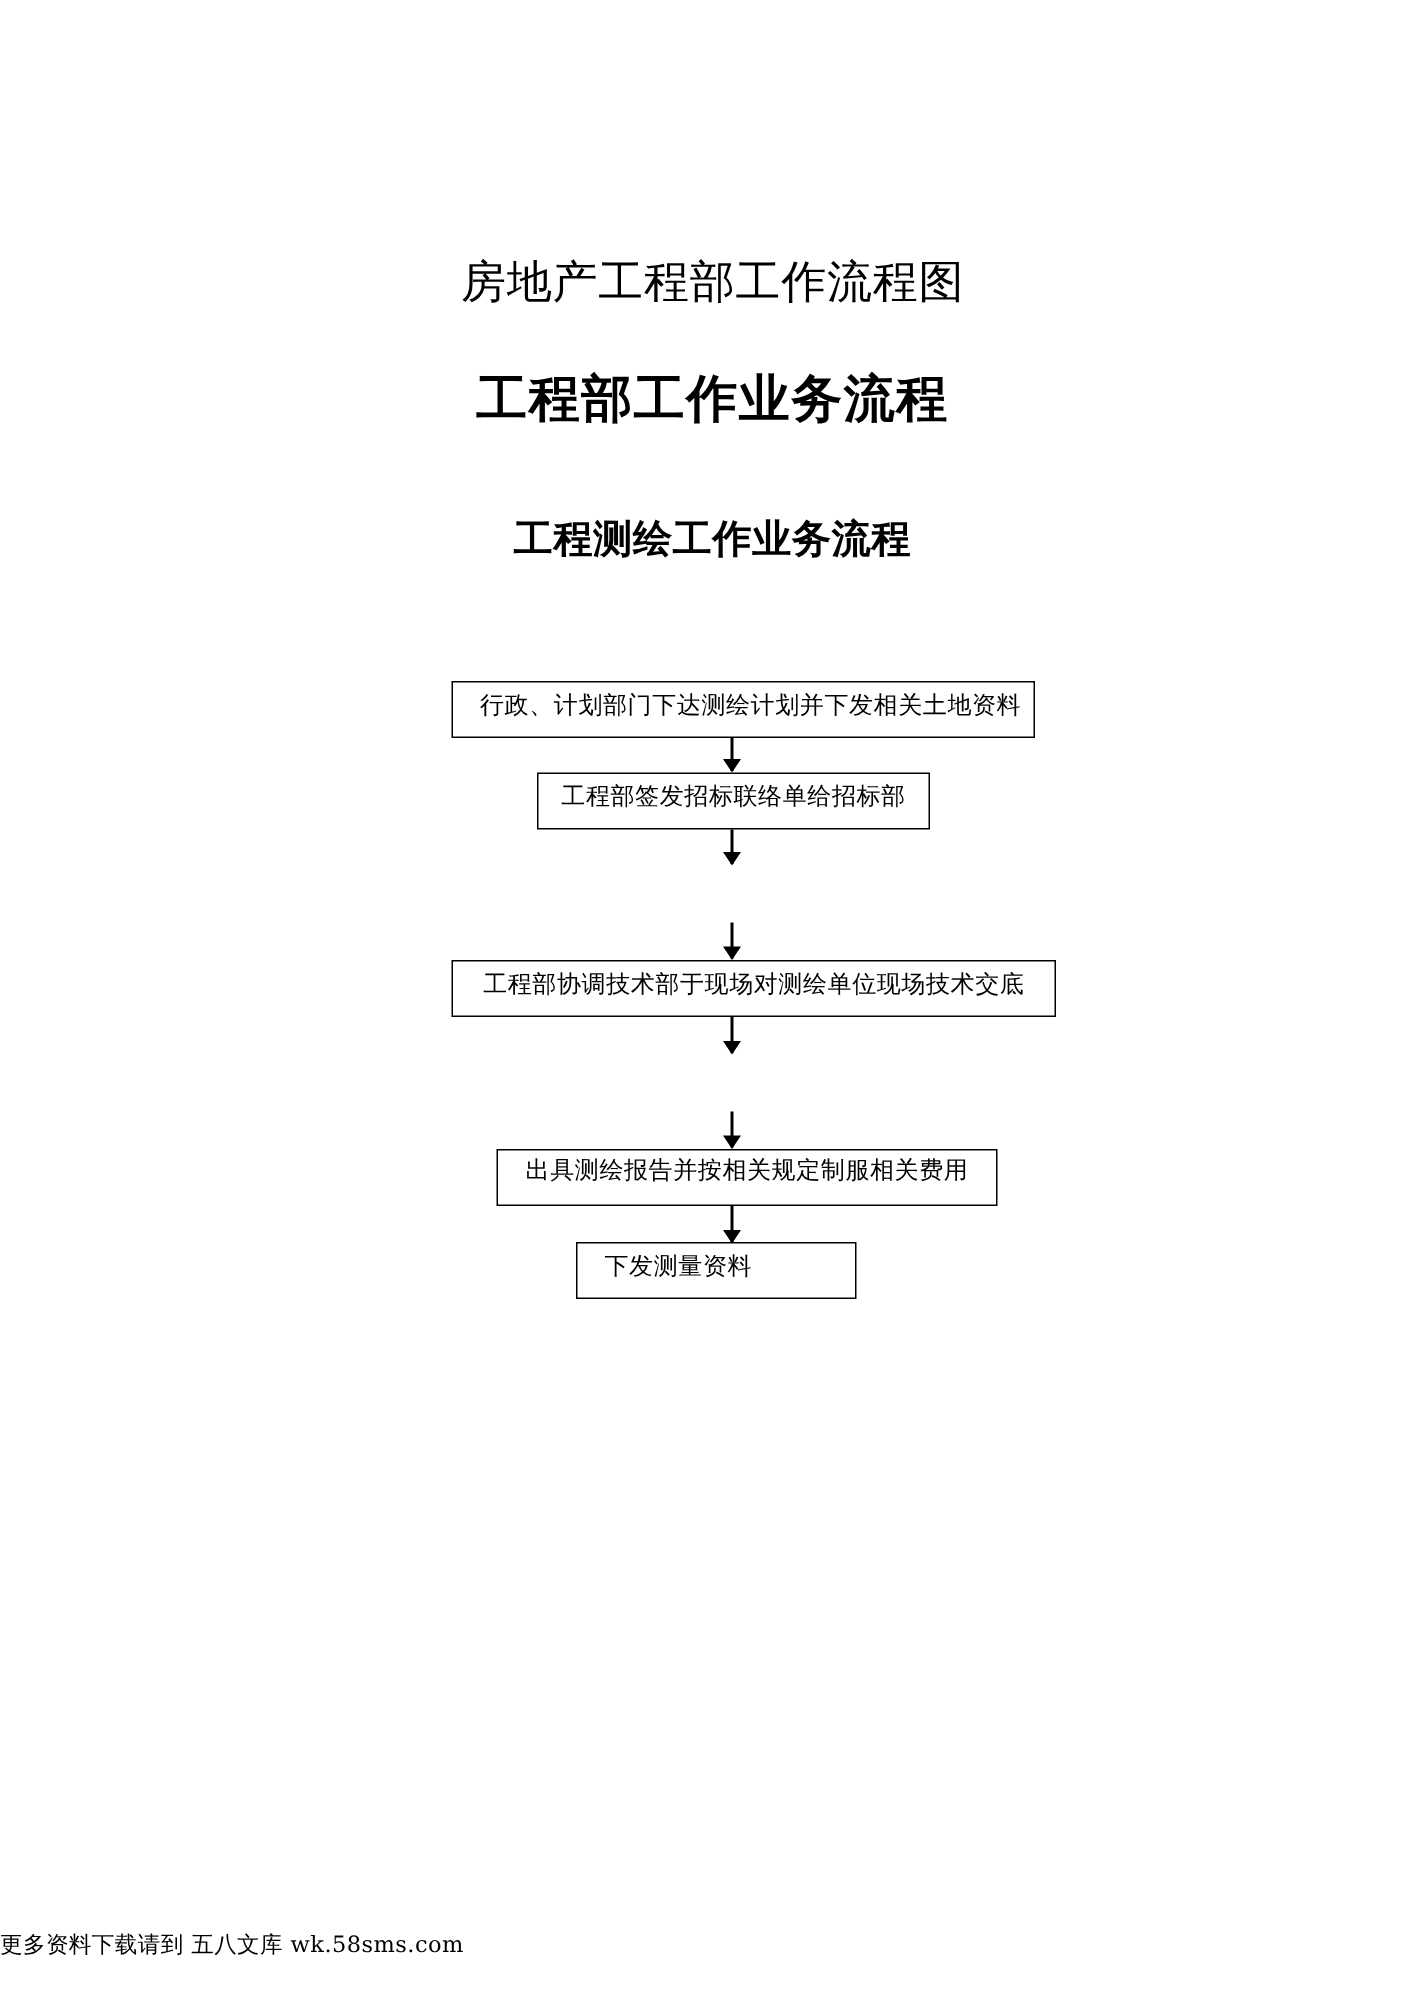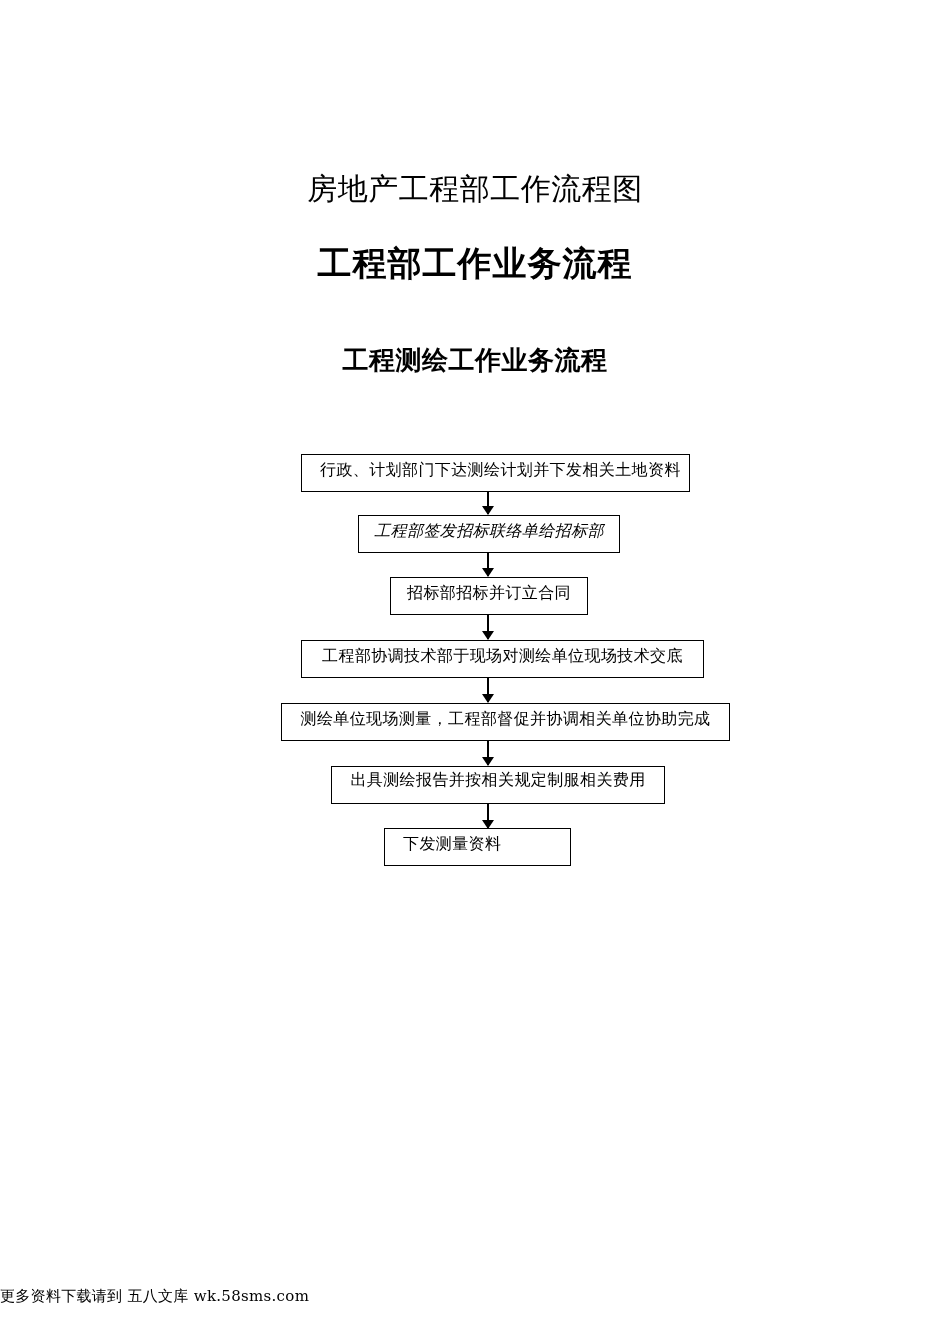--- a/index.html
+++ b/index.html
@@ -35,21 +35,21 @@
     line-height: 40px;
     letter-spacing: 0.5px;
     white-space: nowrap;
   }
   .title-2 {
     position: absolute;
     left: 0;
     top: 200px;
     width: 950px;
     text-align: center;
-    font-family: Liberation Mono, monospace;
+    font-family: Liberation Sans, sans-serif;
     font-weight: 700;
     font-size: 34px;
     line-height: 46px;
     letter-spacing: 1px;
     white-space: nowrap;
   }
   .title-3 {
     position: absolute;
     left: 0;
     top: 299px;
@@ -139,44 +139,38 @@
 
   <div class="flow">
 
     <div class="node left" style="left:301px; top:411px; width:389px; height:38px;">
       <span class="txt">行政、计划部门下达测绘计划并下发相关土地资料</span>
     </div>
 
     <div class="conn" style="left:487px; top:449px; height:22px;"></div>
     <div class="arrowhead" style="left:482px; top:463px;"></div>
 
-    <div class="node center" style="left:358px; top:472px; width:262px; height:38px;font-style:italic;">
+    <div class="node center" style="left:358px; top:472px; width:262px; height:38px;">
       <span class="txt">工程部签发招标联络单给招标部</span>
     </div>
 
     <div class="conn" style="left:487px; top:510px; height:23px;"></div>
     <div class="arrowhead" style="left:482px; top:525px;"></div>
 
-    <div class="node center" style="left:390px; top:534px; width:198px; height:38px;">
-      <span class="txt">招标部招标并订立合同</span>
-    </div>
 
     <div class="conn" style="left:487px; top:572px; height:24px;"></div>
     <div class="arrowhead" style="left:482px; top:588px;"></div>
 
     <div class="node center" style="left:301px; top:597px; width:403px; height:38px;">
       <span class="txt">工程部协调技术部于现场对测绘单位现场技术交底</span>
     </div>
 
     <div class="conn" style="left:487px; top:635px; height:24px;"></div>
     <div class="arrowhead" style="left:482px; top:651px;"></div>
 
-    <div class="node center" style="left:281px; top:660px; width:449px; height:38px;">
-      <span class="txt">测绘单位现场测量，工程部督促并协调相关单位协助完成</span>
-    </div>
 
     <div class="conn" style="left:487px; top:698px; height:24px;"></div>
     <div class="arrowhead" style="left:482px; top:714px;"></div>
 
     <div class="node center" style="left:331px; top:723px; width:334px; height:38px;font-family:Liberation Mono, monospace;">
       <span class="txt">出具测绘报告并按相关规定制服相关费用</span>
     </div>
 
     <div class="conn" style="left:487px; top:761px; height:24px;"></div>
     <div class="arrowhead" style="left:482px; top:777px;"></div>

